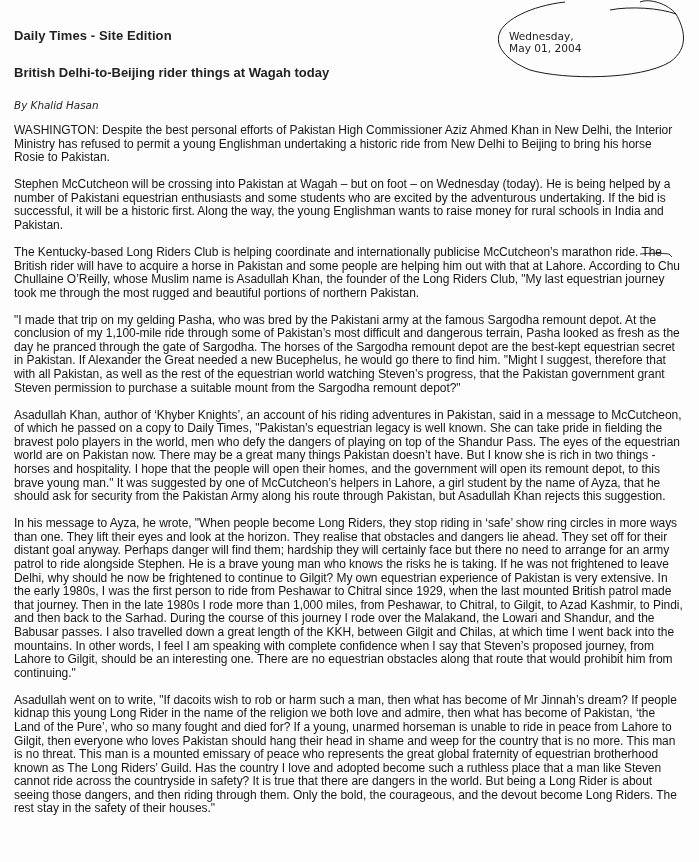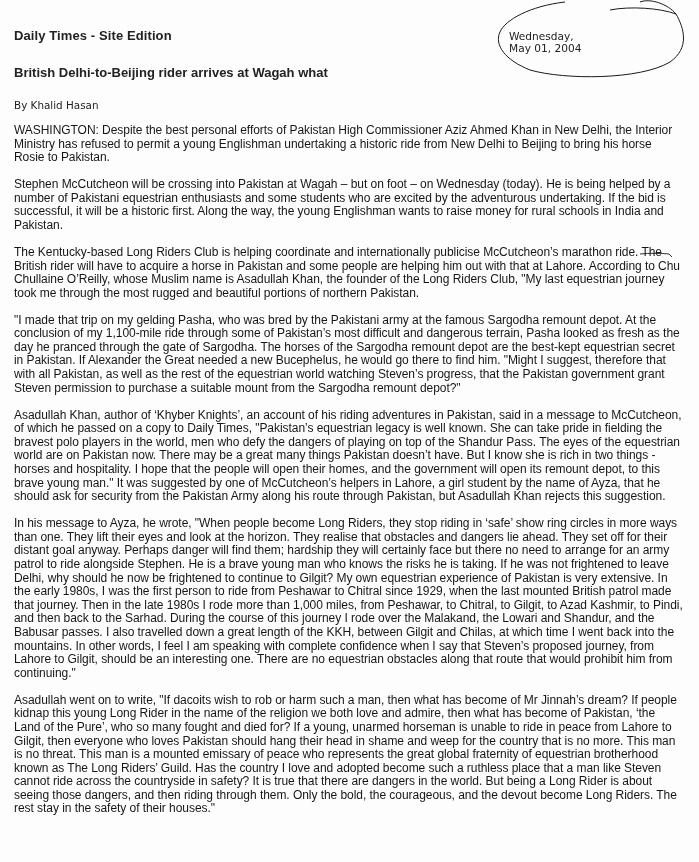--- a/index.html
+++ b/index.html
@@ -18,39 +18,39 @@
   .date {
     position: absolute; left: 509px; top: 30px;
     font-family: "DejaVu Sans", sans-serif; font-size: 10.6px; color: #222;
   }
   .headline {
     position: absolute; left: 14px; top: 65px;
     font-family: "Liberation Sans", sans-serif; font-size: 13px; font-weight: bold; color: #222;
   }
   .byline {
     position: absolute; left: 14px; top: 99px;
-    font-family: "DejaVu Sans", sans-serif; font-size: 10.4px; color: #222;
+    font-family: "DejaVu Sans", sans-serif; font-size: 10.4px; font-style: italic; color: #222;
   }
   .body {
     position: absolute; left: 14px; top: 124px; width: 670px;
     font-family: Liberation Sans, sans-serif; font-size: 12px; line-height: 13.6px; color: #161616;
     letter-spacing: -0.05px;
   }
   .body p { margin: 0 0 13.4px 0; }
   .marks { position: absolute; left: 0; top: 0; width: 699px; height: 862px; pointer-events: none; }
 </style>
 </head>
 <body>
 
 <div class="page">
 
   <div class="site">Daily Times - Site Edition</div>
   <div class="date">Wednesday, May 01, 2004</div>
 
-  <div class="headline">British Delhi-to-Beijing rider arrives at Wagah what</div>
+  <div class="headline">British Delhi-to-Beijing rider things at Wagah today</div>
   <div class="byline">By Khalid Hasan</div>
 
   <div class="body">
     <p>WASHINGTON: Despite the best personal efforts of Pakistan High Commissioner Aziz Ahmed Khan in New Delhi, the Interior Ministry has refused to permit a young Englishman undertaking a historic ride from New Delhi to Beijing to bring his horse Rosie to Pakistan.</p>
     <p>Stephen McCutcheon will be crossing into Pakistan at Wagah – but on foot – on Wednesday (today). He is being helped by a number of Pakistani equestrian enthusiasts and some students who are excited by the adventurous undertaking. If the bid is successful, it will be a historic first. Along the way, the young Englishman wants to raise money for rural schools in India and Pakistan.</p>
     <p>The Kentucky-based Long Riders Club is helping coordinate and internationally publicise McCutcheon’s marathon ride. The British rider will have to acquire a horse in Pakistan and some people are helping him out with that at Lahore. According to Chu Chullaine O’Reilly, whose Muslim name is Asadullah Khan, the founder of the Long Riders Club, "My last equestrian journey took me through the most rugged and beautiful portions of northern Pakistan.</p>
     <p>"I made that trip on my gelding Pasha, who was bred by the Pakistani army at the famous Sargodha remount depot. At the conclusion of my 1,100-mile ride through some of Pakistan’s most difficult and dangerous terrain, Pasha looked as fresh as the day he pranced through the gate of Sargodha. The horses of the Sargodha remount depot are the best-kept equestrian secret in Pakistan. If Alexander the Great needed a new Bucephelus, he would go there to find him. "Might I suggest, therefore that with all Pakistan, as well as the rest of the equestrian world watching Steven’s progress, that the Pakistan government grant Steven permission to purchase a suitable mount from the Sargodha remount depot?"</p>
     <p>Asadullah Khan, author of ‘Khyber Knights’, an account of his riding adventures in Pakistan, said in a message to McCutcheon, of which he passed on a copy to Daily Times, "Pakistan’s equestrian legacy is well known. She can take pride in fielding the bravest polo players in the world, men who defy the dangers of playing on top of the Shandur Pass. The eyes of the equestrian world are on Pakistan now. There may be a great many things Pakistan doesn’t have. But I know she is rich in two things - horses and hospitality. I hope that the people will open their homes, and the government will open its remount depot, to this brave young man." It was suggested by one of McCutcheon’s helpers in Lahore, a girl student by the name of Ayza, that he should ask for security from the Pakistan Army along his route through Pakistan, but Asadullah Khan rejects this suggestion.</p>
     <p>In his message to Ayza, he wrote, "When people become Long Riders, they stop riding in ‘safe’ show ring circles in more ways than one. They lift their eyes and look at the horizon. They realise that obstacles and dangers lie ahead. They set off for their distant goal anyway. Perhaps danger will find them; hardship they will certainly face but there no need to arrange for an army patrol to ride alongside Stephen. He is a brave young man who knows the risks he is taking. If he was not frightened to leave Delhi, why should he now be frightened to continue to Gilgit? My own equestrian experience of Pakistan is very extensive. In the early 1980s, I was the first person to ride from Peshawar to Chitral since 1929, when the last mounted British patrol made that journey. Then in the late 1980s I rode more than 1,000 miles, from Peshawar, to Chitral, to Gilgit, to Azad Kashmir, to Pindi, and then back to the Sarhad. During the course of this journey I rode over the Malakand, the Lowari and Shandur, and the Babusar passes. I also travelled down a great length of the KKH, between Gilgit and Chilas, at which time I went back into the mountains. In other words, I feel I am speaking with complete confidence when I say that Steven’s proposed journey, from Lahore to Gilgit, should be an interesting one. There are no equestrian obstacles along that route that would prohibit him from continuing."</p>
     <p>Asadullah went on to write, "If dacoits wish to rob or harm such a man, then what has become of Mr Jinnah’s dream? If people kidnap this young Long Rider in the name of the religion we both love and admire, then what has become of Pakistan, ‘the Land of the Pure’, who so many fought and died for? If a young, unarmed horseman is unable to ride in peace from Lahore to Gilgit, then everyone who loves Pakistan should hang their head in shame and weep for the country that is no more. This man is no threat. This man is a mounted emissary of peace who represents the great global fraternity of equestrian brotherhood known as The Long Riders’ Guild. Has the country I love and adopted become such a ruthless place that a man like Steven cannot ride across the countryside in safety? It is true that there are dangers in the world. But being a Long Rider is about seeing those dangers, and then riding through them. Only the bold, the courageous, and the devout become Long Riders. The rest stay in the safety of their houses."</p>

